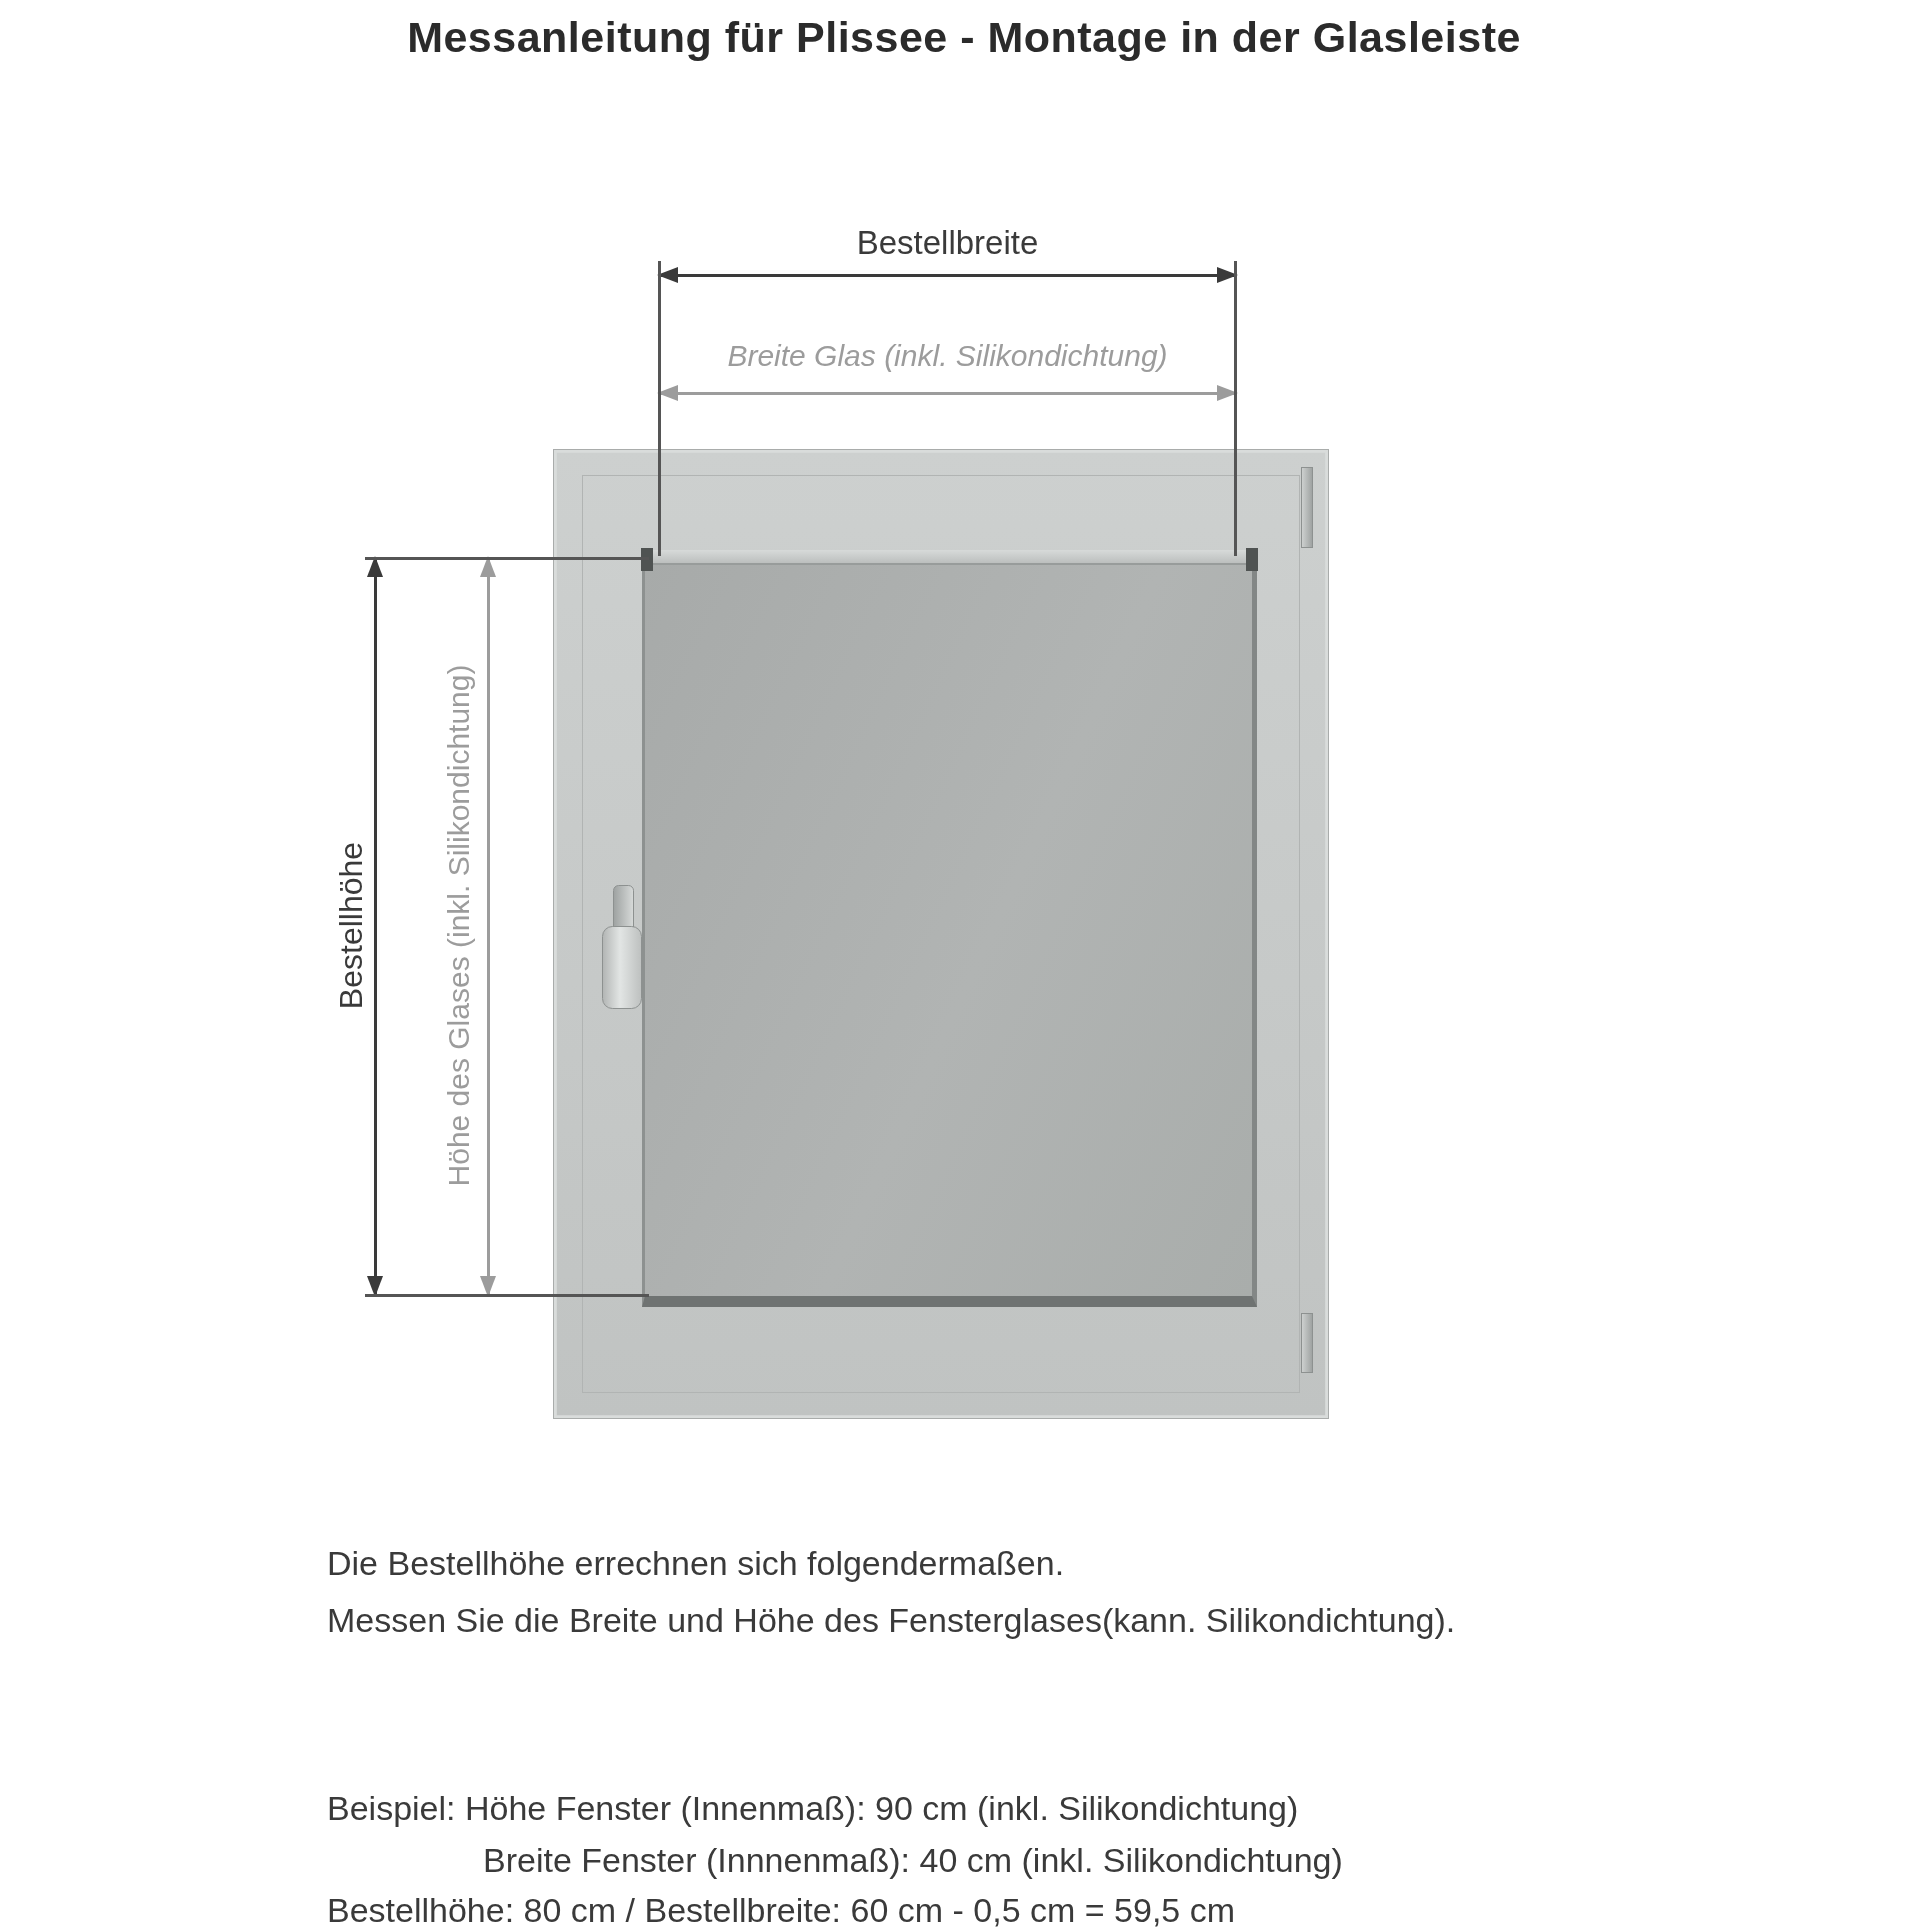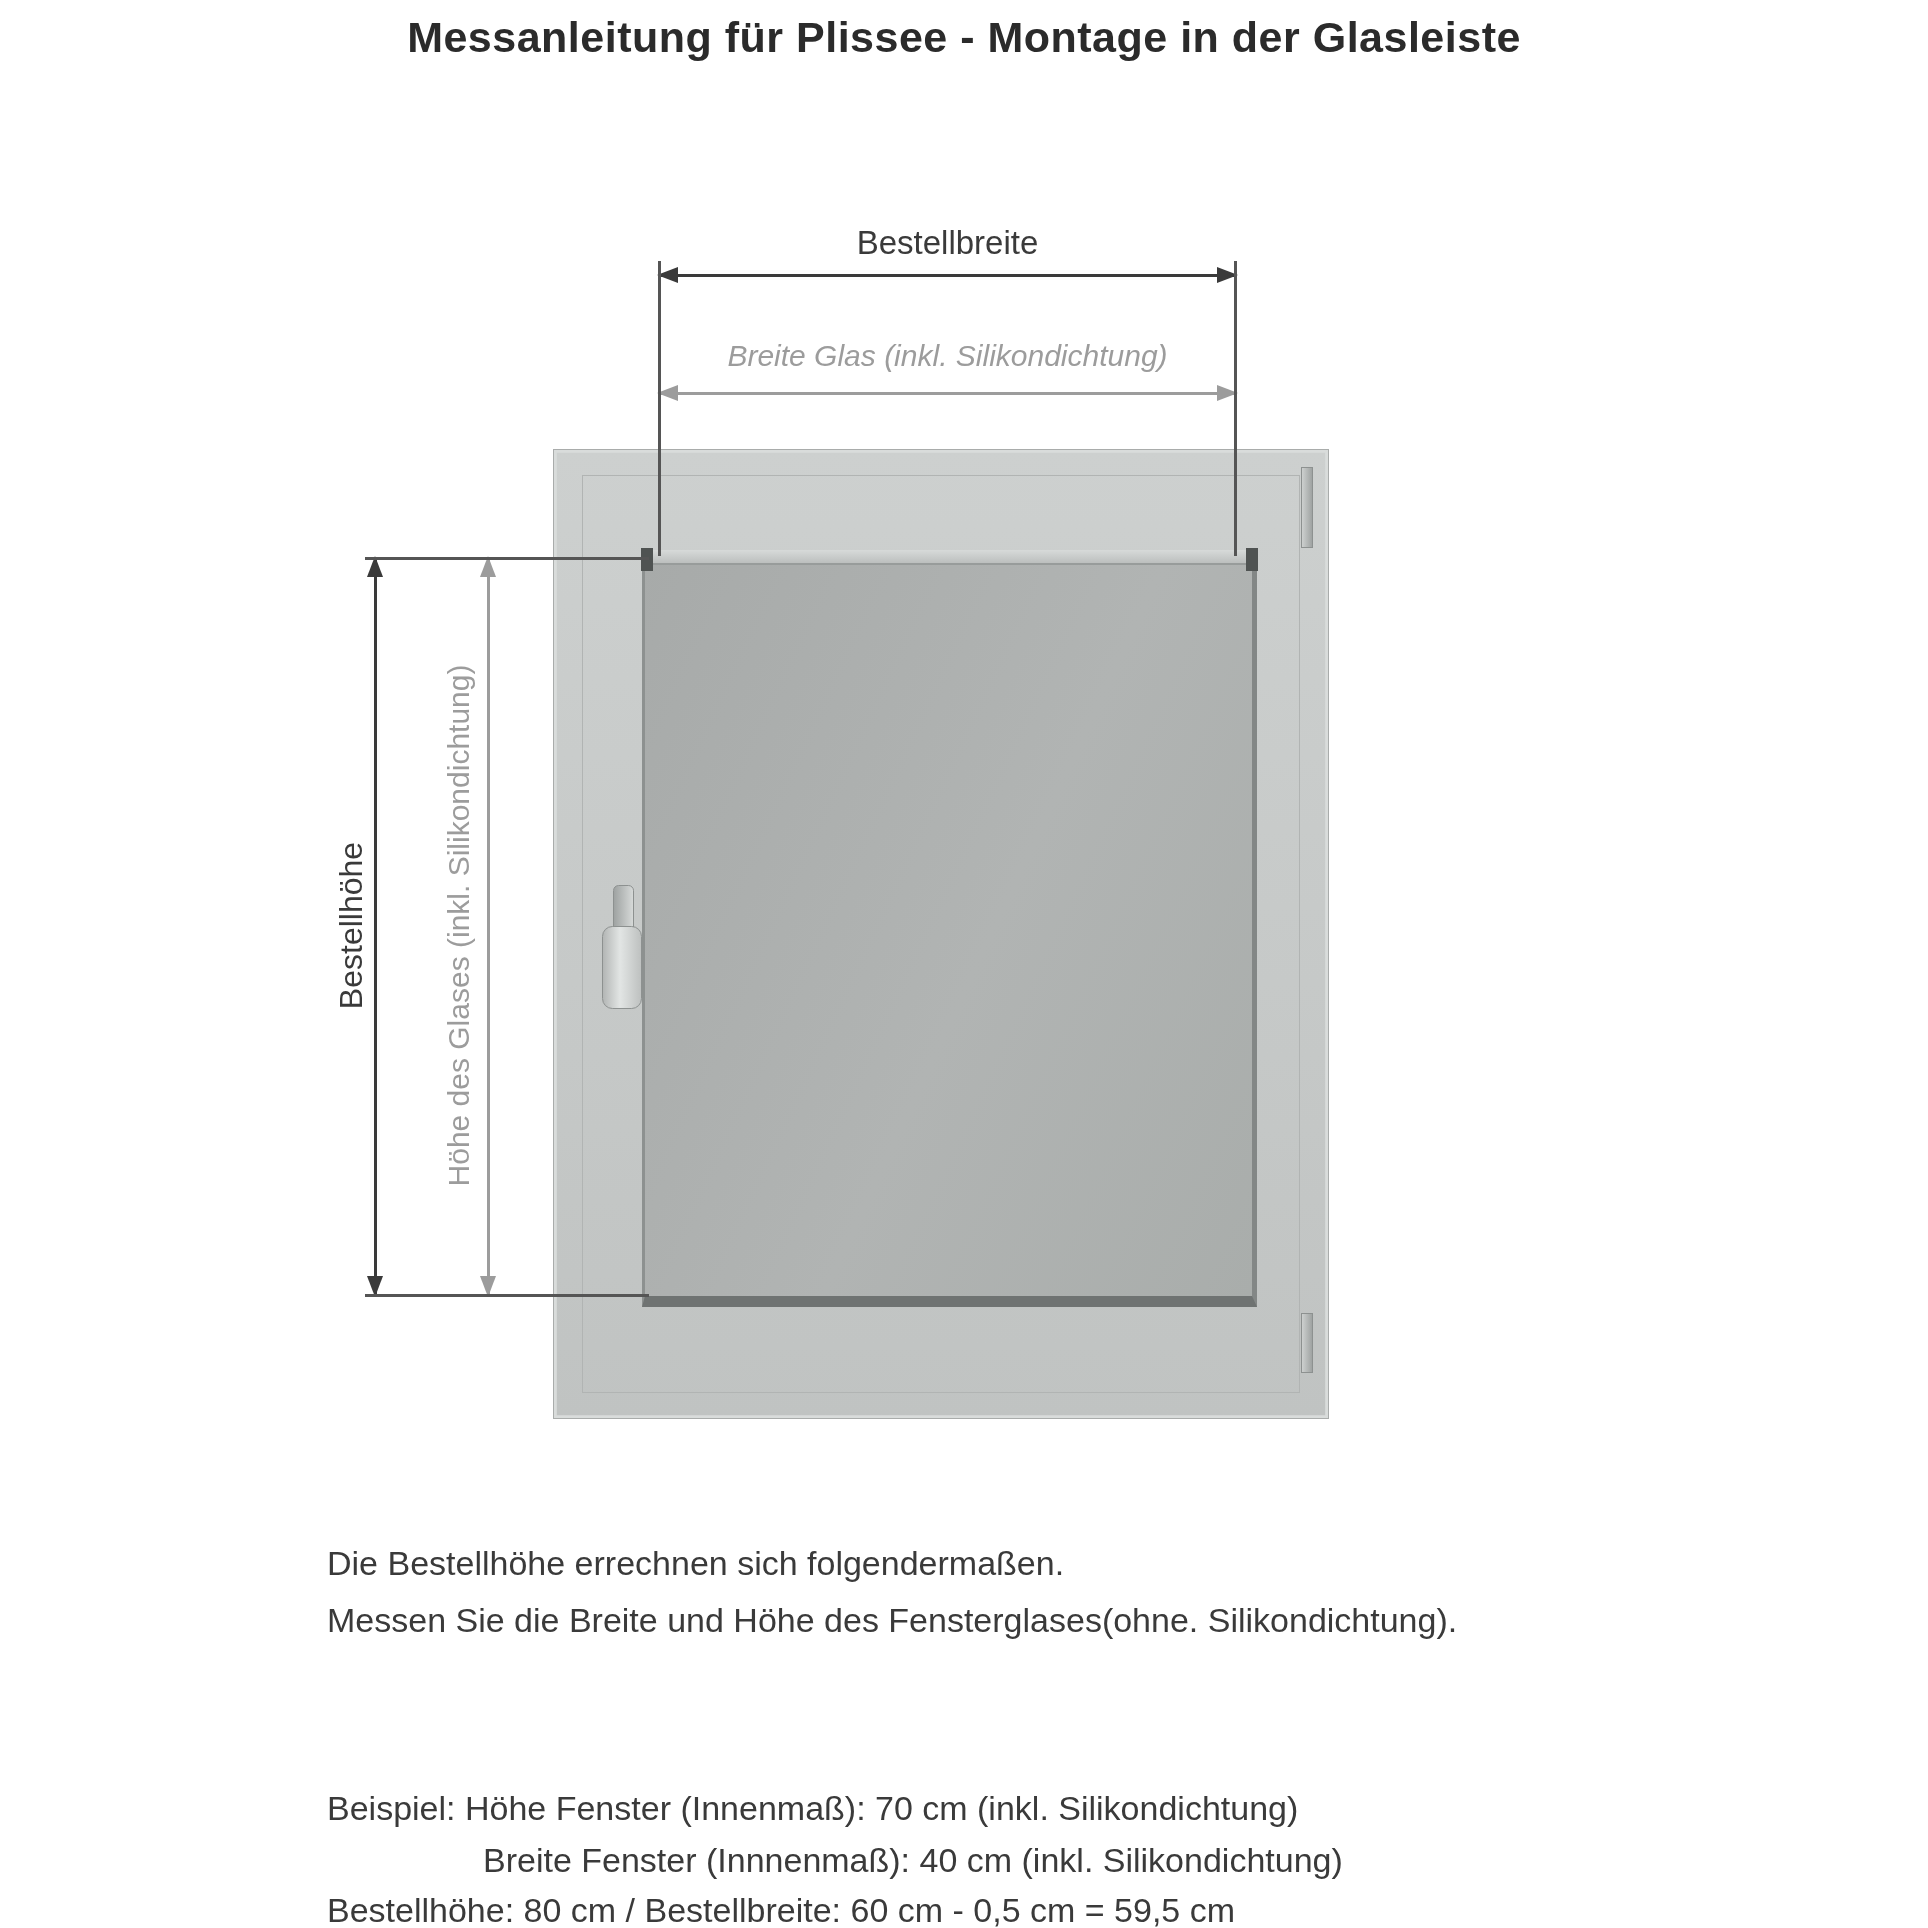--- a/index.html
+++ b/index.html
@@ -122,19 +122,19 @@
 
   <div class="v-arrow gray" style="left:487px; top:558px; height:737px;">
     <span class="head top"></span>
     <span class="head bottom"></span>
   </div>
 
   <div class="guide" style="left:365px; top:557px; width:284px; height:2.8px;"></div>
   <div class="guide" style="left:365px; top:1294px; width:284px; height:2.8px;"></div>
 
   <div class="instr" style="top:1544px;">Die Bestellhöhe errechnen sich folgendermaßen.</div>
-  <div class="instr" style="top:1601px;">Messen Sie die Breite und Höhe des Fensterglases(ohne. Silikondichtung).</div>
-  <div class="instr" style="top:1789px;">Beispiel: Höhe Fenster (Innenmaß): 70 cm (inkl. Silikondichtung)</div>
+  <div class="instr" style="top:1601px;">Messen Sie die Breite und Höhe des Fensterglases(kann. Silikondichtung).</div>
+  <div class="instr" style="top:1789px;">Beispiel: Höhe Fenster (Innenmaß): 90 cm (inkl. Silikondichtung)</div>
   <div class="instr indent" style="top:1841px;">Breite Fenster (Innnenmaß): 40 cm  (inkl. Silikondichtung)</div>
   <div class="instr" style="top:1891px;">Bestellhöhe: 80 cm / Bestellbreite: 60 cm  - 0,5 cm = 59,5 cm</div>
 
 </div>
 
 
 </body></html>

